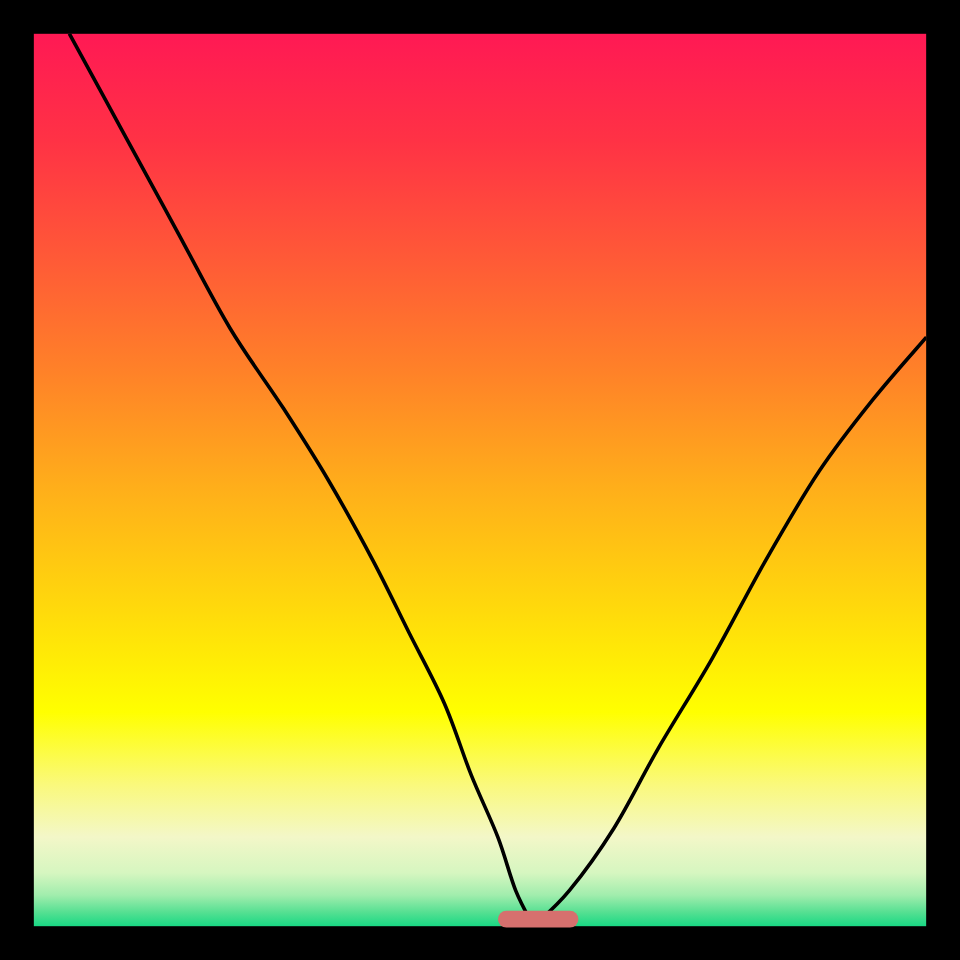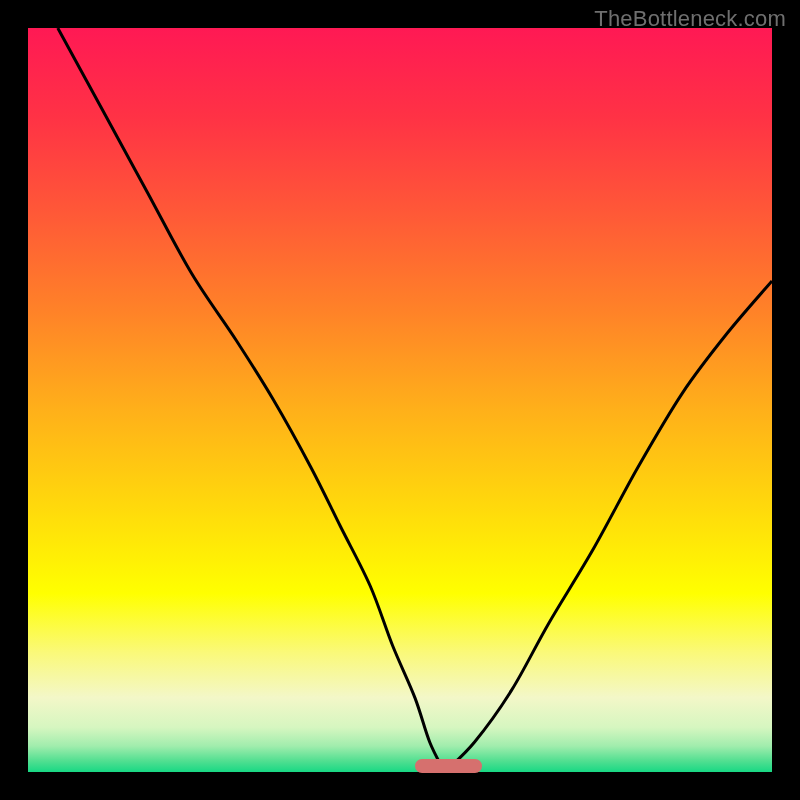--- a/index.html
+++ b/index.html
@@ -42,21 +42,20 @@
     position: absolute;
     height: 14px;
     background: #d6706e;
     border-radius: 7px;
   }
 </style>
 </head>
 <body>
 <div class="outer">
 
-  <div class="watermark">TheBottleneck.com</div>
 
   <div class="plot">
     <svg id="chart-svg" viewBox="0 0 744 744" preserveAspectRatio="none">
       <defs>
         <linearGradient id="bg-grad" x1="0" y1="0" x2="0" y2="1">
 
         <stop offset="0.00%" stop-color="#ff1954"></stop>
             <stop offset="12.00%" stop-color="#ff3245"></stop>
             <stop offset="25.00%" stop-color="#ff5937"></stop>
             <stop offset="38.00%" stop-color="#ff8228"></stop>

